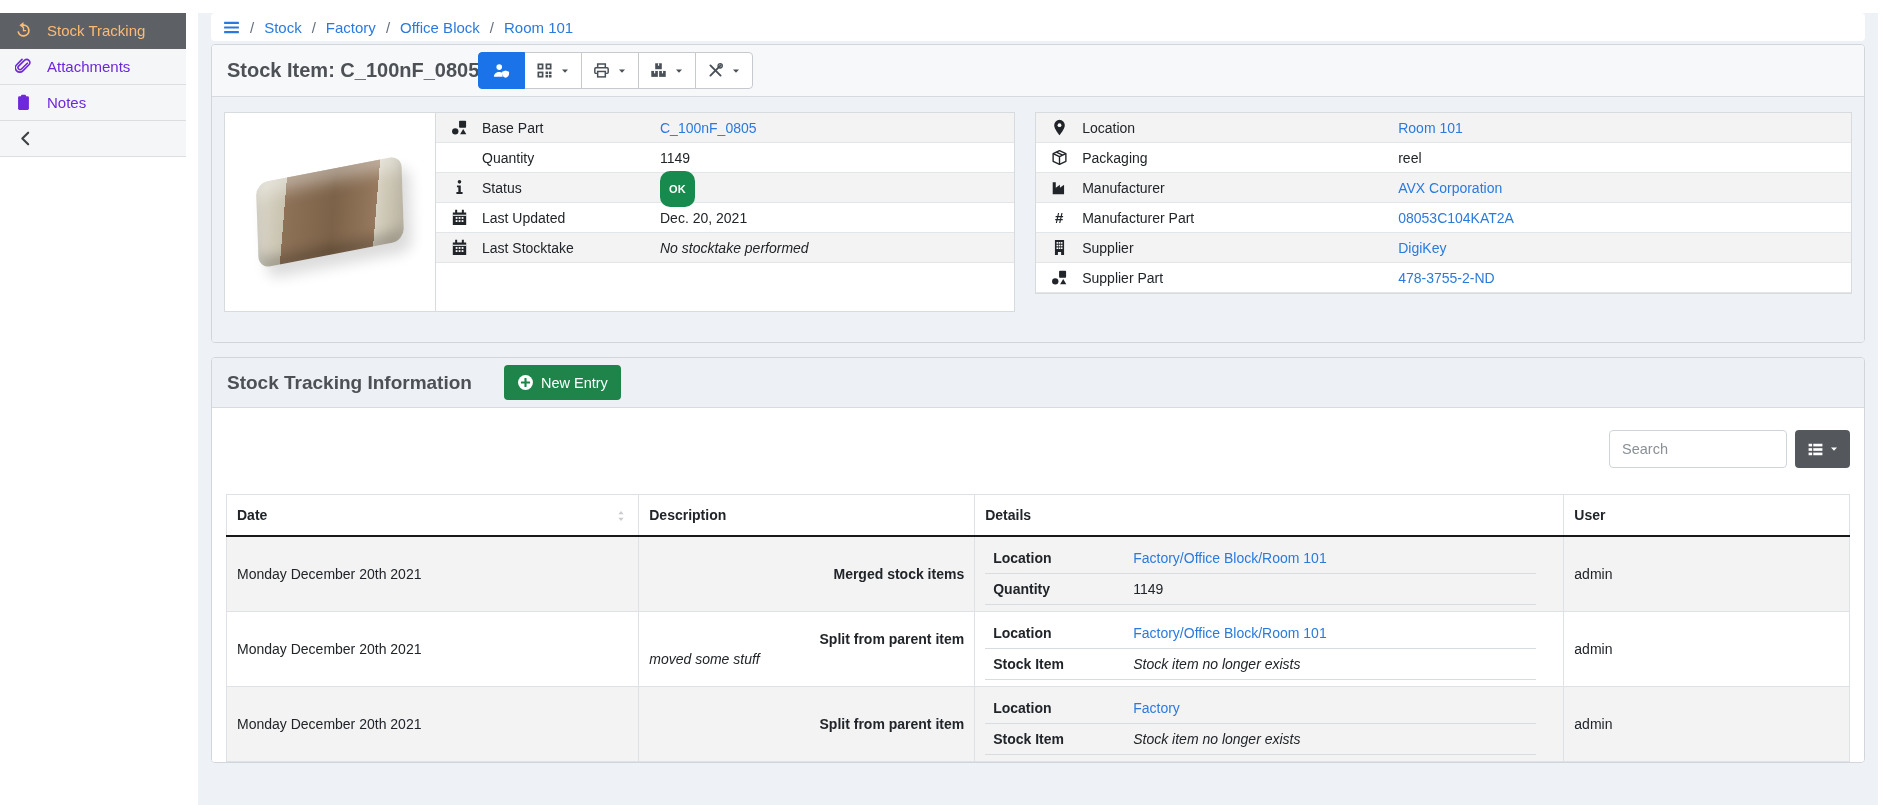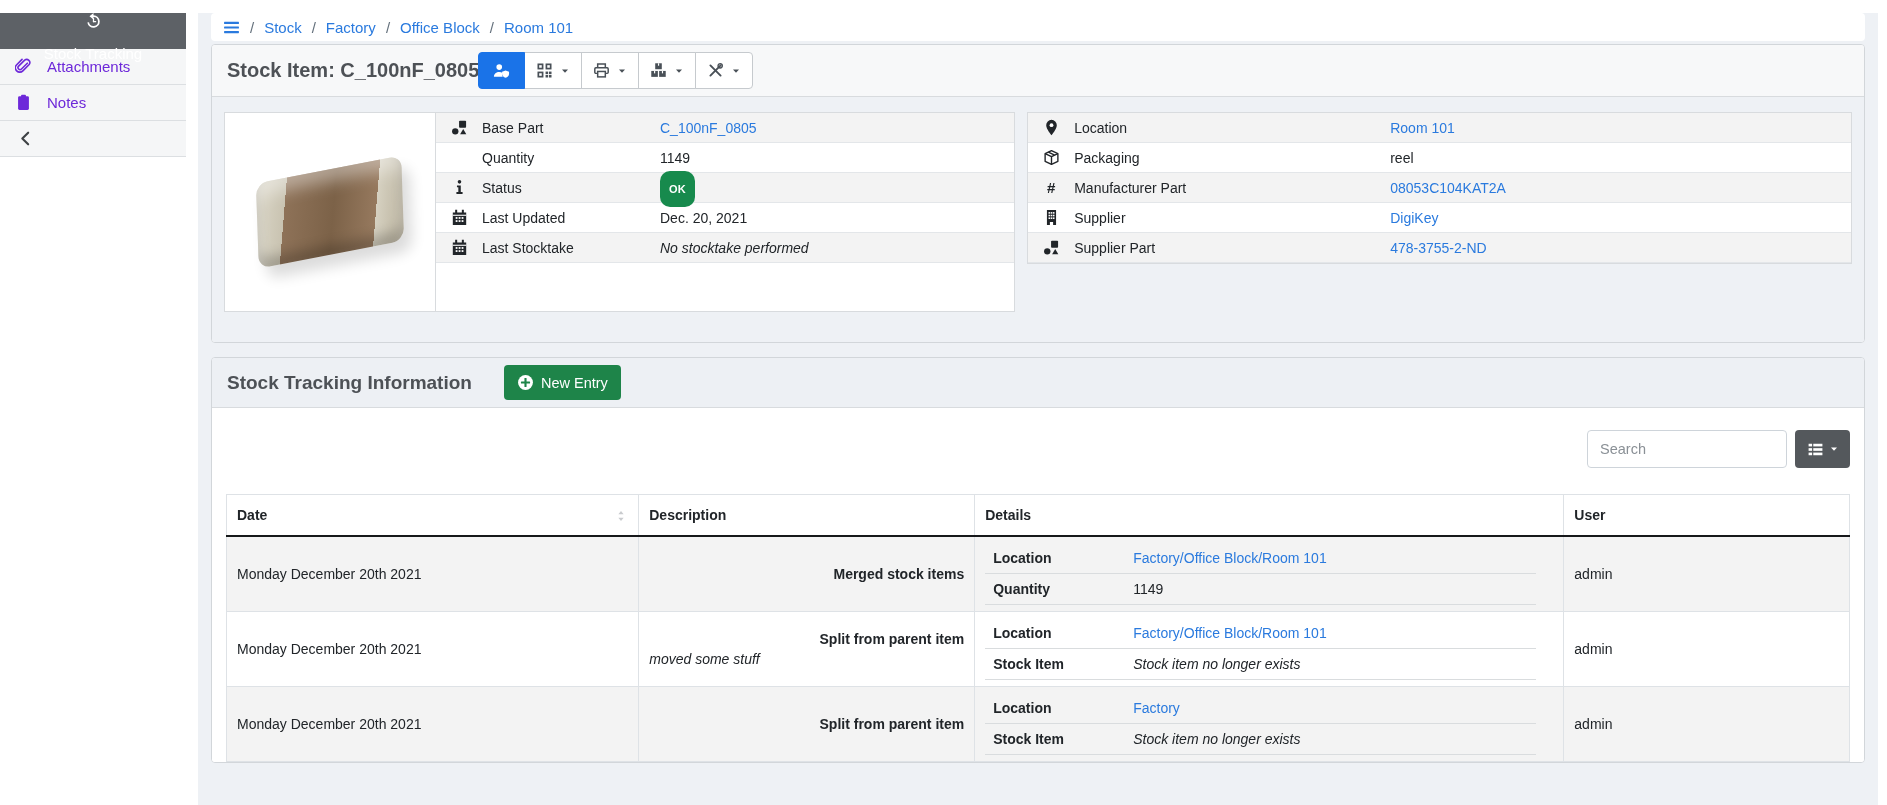--- a/index.html
+++ b/index.html
@@ -5,21 +5,21 @@
   * { box-sizing: border-box; margin: 0; padding: 0; }
   html,body { width: 1887px; height: 805px; overflow: hidden; background: #fff;
     font-family: "Liberation Sans", "DejaVu Sans", sans-serif; color: #212529; }
   .page { display: flex; padding-top: 13px; height: 100%; }
 
   
   .sidebar { width: 186px; flex: none; background: #fff; }
   .sidebar-item { display: flex; align-items: center; gap: 15px; height: 36px;
     padding: 0 15px; font-size: 15px; color: #6d28d9; background: #f5f6f7;
     border-bottom: 1px solid #dcdfe2; cursor: pointer; }
-  .sidebar-item.active { background: #5d6166; color: #ffffff; border-bottom-color: #5d6166; flex-direction: column; }
+  .sidebar-item.active { background: #5d6166; color: #fdba74; border-bottom-color: #5d6166; }
   .sidebar-collapse { display: flex; align-items: center; height: 36px; padding: 0 17px;
     background: #f5f6f7; border-bottom: 1px solid #dcdfe2; color: #3e4245; cursor: pointer; }
 
   
   .content { flex: 1; background: #eef1f5; margin: 0 9px 0 12px; padding: 0 13px 20px; }
 
   .breadcrumb-bar { background: #fff; border-radius: 4px; height: 28px; display: flex;
     align-items: center; gap: 9px; padding: 0 12px; margin-bottom: 3px; font-size: 15px; }
   .bc-menu { color: #2a7ade; display: flex; align-items: center; cursor: pointer; }
   .bc-sep { color: #5f7globals79; color: #64707c; margin: 0 1px; }
@@ -35,21 +35,21 @@
   
   .toolbar { display: flex; }
   .btn-tool { height: 37px; min-width: 47px; background: #fff; border: 1px solid #c6cace;
     display: flex; align-items: center; justify-content: center; gap: 7px; padding: 0 11px;
     margin-left: -1px; color: #495057; cursor: pointer; }
   .btn-tool.primary { background: #1a73e8; border-color: #1a73e8; color: #fff;
     border-radius: 4px 0 0 4px; z-index: 1; }
   .btn-tool:last-child { border-radius: 0 4px 4px 0; }
 
   
-  .item-body { background: #eef1f5; padding: 15px 12px 30px; display: flex; gap: 12px; }
+  .item-body { background: #eef1f5; padding: 15px 12px 30px; display: flex; gap: 20px; }
   .detail-box { background: #fff; border: 1px solid #d8dbde; }
   .box-a { flex: 0 0 48.6%; display: flex; min-height: 200px; }
   .box-b { flex: 1; align-self: flex-start; }
   .part-image { width: 210px; flex: none; display: flex; align-items: center; justify-content: center; }
   .cap { width: 148px; height: 84px; border-radius: 12px; transform: rotate(-11deg) skewX(-9deg);
     background: linear-gradient(97deg, #dcd8c9 0%, #c9c3b1 20%, #8e7258 20%, #7c6248 52%, #96795e 80%, #d6d1c1 80%, #b9b19c 100%);
     box-shadow: 8px 12px 14px rgba(0,0,0,.14), inset 0 12px 16px rgba(255,255,255,.4), inset 0 -10px 12px rgba(0,0,0,.2); }
   .kv-table { flex: 1; }
   .box-a .kv-table { border-left: 1px solid #d8dbde; }
   .kv-row { display: flex; align-items: center; height: 30px; border-bottom: 1px solid #e3e6e9; font-size: 14px; }
@@ -63,21 +63,21 @@
   .italic { font-style: italic; }
 
   
   .card-tracking { margin-top: 14px; }
   .tracking-header { background: #edf0f4; gap: 32px; }
   .btn-new-entry { background: #1e8449; color: #fff; border: none; border-radius: 4px;
     padding: 0 13px; height: 35px; font-size: 14.5px; display: flex; align-items: center;
     gap: 7px; cursor: pointer; font-family: inherit; }
   .tracking-body { background: #fff; padding: 14px 14px 0; }
   .search-row { display: flex; justify-content: flex-end; gap: 8px; margin: 8px 0 26px; }
-  .search-input { width: 200px; height: 38px; border: 1px solid #ced4da; border-radius: 4px;
+  .search-input { width: 178px; height: 38px; border: 1px solid #ced4da; border-radius: 4px;
     padding: 0 12px; font-size: 14.5px; color: #c2410c; font-family: inherit; }
   .search-input::placeholder { color: #8a9096; }
   .btn-dark { background: #54585c; color: #fff; border: none; border-radius: 4px;
     cursor: pointer; font-family: inherit; }
   .btn-columns { width: 55px; height: 38px; display: flex; align-items: center; justify-content: center; gap: 5px; }
   .showing-row { display: flex; align-items: center; gap: 11px; font-size: 15px; color: #3f4347; margin-bottom: 15px; }
   .btn-pagesize { padding: 0 12px; height: 35px; font-size: 14px; display: flex; gap: 8px; align-items: center; }
 
   table.tracking-table { width: 100%; border-collapse: collapse; table-layout: fixed; font-size: 14px; }
   .tracking-table th { text-align: left; font-weight: 700; padding: 12px 10px;
@@ -354,20 +354,31 @@
                       <path d="M2 4.4 8 7.2l6-2.8M8 7.2v7.2M5 3l6 2.8"></path>
                     </svg>
                   </span>
                 </span>
                 <span class="kv-label">Packaging</span>
                 <span class="kv-value"><span>reel</span></span>
               </div>
               <div class="kv-row">
                 <span class="kv-icon">
                   <span class="icon ">
+                    <svg viewBox="0 0 16 16" fill="currentColor">
+                      <path d="M1.6 14.4V3h2.9v5.2l3.9-2.7v2.7l3.9-2.7v8.9z"></path>
+                    </svg>
+                  </span>
+                </span>
+                <span class="kv-label">Manufacturer</span>
+                <span class="kv-value"><a class="link">AVX Corporation</a></span>
+              </div>
+              <div class="kv-row">
+                <span class="kv-icon">
+                  <span class="icon ">
                     <span class="icon-text">#</span>
                   </span>
                 </span>
                 <span class="kv-label">Manufacturer Part</span>
                 <span class="kv-value"><a class="link">08053C104KAT2A</a></span>
               </div>
               <div class="kv-row">
                 <span class="kv-icon">
                   <span class="icon ">
                     <svg viewBox="0 0 16 16" fill="currentColor">

